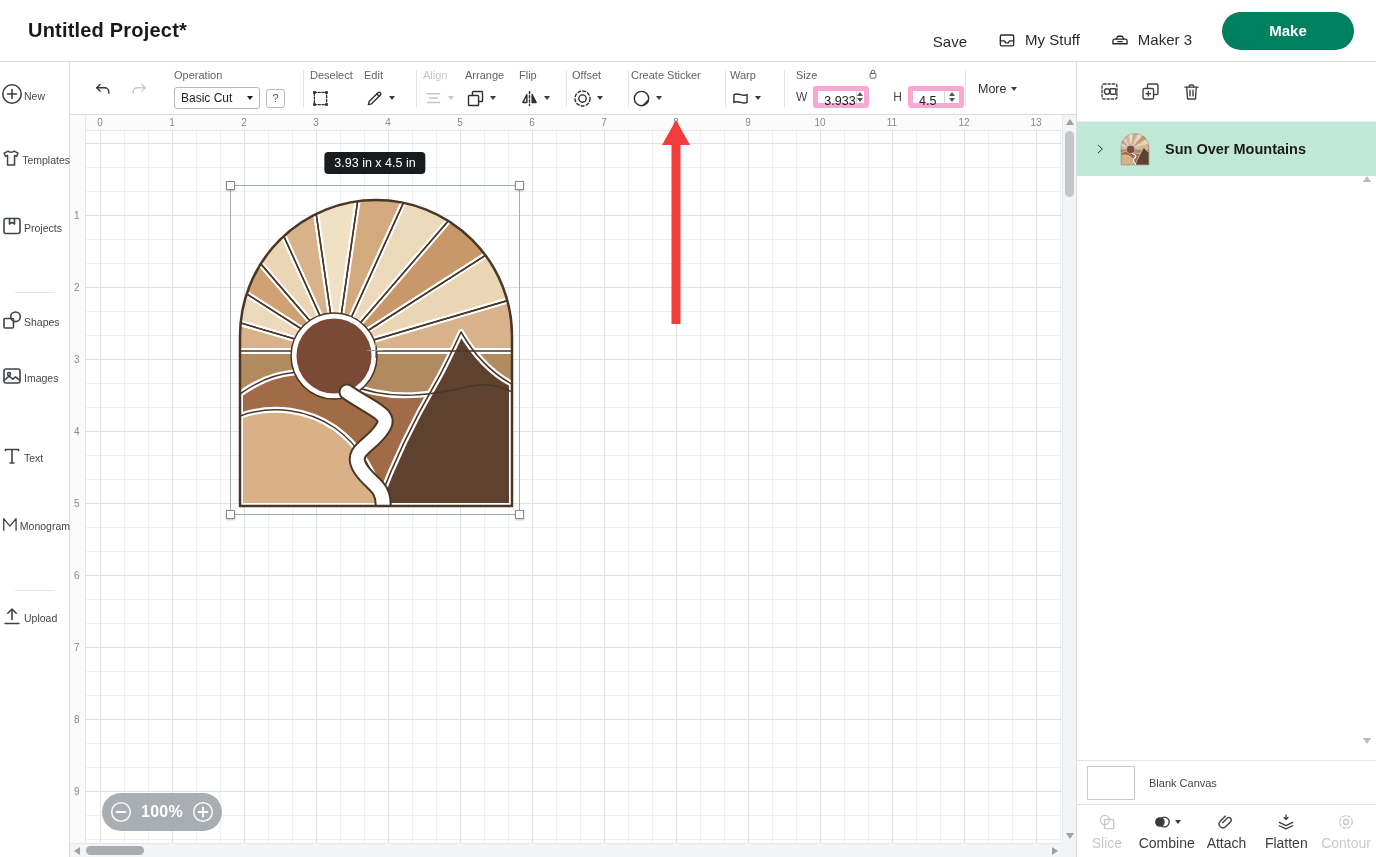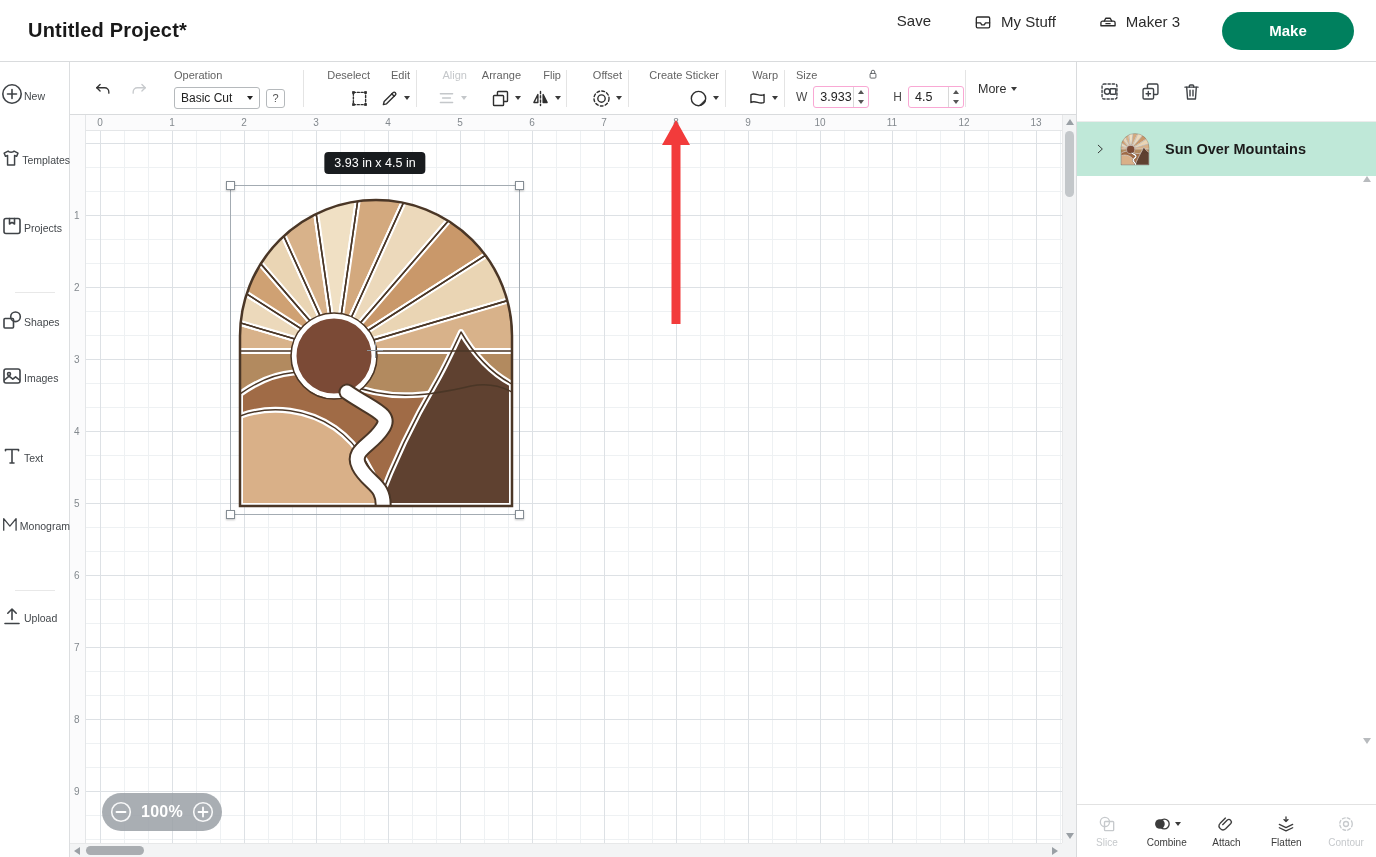--- a/index.html
+++ b/index.html
@@ -6,55 +6,55 @@
   html,body{width:1376px;height:857px;overflow:hidden;font-family:"Liberation Sans","DejaVu Sans",sans-serif;background:#fff;color:#222}
   #app{position:relative;width:1376px;height:857px;background:#a21caf}
   svg.ic{fill:none;stroke:currentColor;stroke-width:1.6;stroke-linecap:round;stroke-linejoin:round;display:block}
   .caret{width:0;height:0;border-left:4px solid transparent;border-right:4px solid transparent;border-top:5px solid #3a3a3a}
   .caret.sm{border-left-width:3.5px;border-right-width:3.5px;border-top-width:4.5px}
   .caret.gray{border-top-color:#c4c7ca}
 
   
   #header{position:absolute;left:0;top:0;width:1376px;height:62px;background:#fff;border-bottom:1px solid #d9dbdd;display:flex;align-items:center;z-index:30}
   #title{margin-left:28px;font-size:20px;font-weight:700;color:#191919;letter-spacing:.2px}
-  #header-right{margin-left:auto;display:flex;align-items:flex-start;gap:42px;margin-right:22px}
+  #header-right{margin-left:auto;display:flex;align-items:flex-end;gap:30px;margin-right:22px}
   .hitem{display:flex;align-items:center;gap:8px;font-size:15px;color:#2b2b2b;cursor:pointer}
   .hitem svg{width:20px;height:20px;color:#2b2b2b}
   #make-btn{width:132px;height:38px;border-radius:20px;background:#00805e;color:#fff;font-size:15px;font-weight:700;display:flex;align-items:center;justify-content:center;cursor:pointer}
 
   
   #sidebar{position:absolute;left:0;top:62px;width:70px;height:795px;background:#fff;border-right:1px solid #dcdee0;z-index:20}
   .side-item{position:absolute;left:0;width:70px;display:flex;flex-direction:row;align-items:center;cursor:pointer;color:#3f4347}
   .side-item svg{width:24px;height:24px}
   .side-item .slabel{font-size:10.5px;margin-top:4px;color:#43474b}
   .sdiv{position:absolute;left:15px;width:40px;height:1px;background:#e8e8e8}
 
   
   #toolbar{position:absolute;left:70px;top:62px;width:1006px;height:53px;background:#fff;border-bottom:1px solid #d9dbdd;z-index:20}
   .tbtn{position:absolute;top:14px;width:26px;height:26px;display:flex;align-items:center;justify-content:center;cursor:pointer;color:#333}
   .tbtn.disabled{color:#c7cacd;cursor:default}
   .tbtn svg{width:20px;height:20px}
   .tdiv{position:absolute;top:8px;height:37px;width:1px;background:#e4e4e4}
-  .tg{position:absolute;top:7px;display:flex;flex-direction:column;align-items:flex-end}
+  .tg{position:absolute;top:7px;display:flex;flex-direction:column;align-items:flex-start}
   .tg .tl{font-size:11px;color:#636363;line-height:12px;margin-bottom:5px;white-space:nowrap}
   .tg.disabled .tl{color:#c4c7ca}
   .tg .tc{display:flex;align-items:center;gap:4px;height:24px;cursor:pointer}
   .tg .tc svg{width:21px;height:21px;color:#2f2f2f}
   .tg.disabled .tc svg{color:#c4c7ca}
   .op-select{display:flex;align-items:center;justify-content:space-between;width:86px;height:22px;border:1px solid #b5b9bc;border-radius:3px;padding:0 6px;font-size:12px;color:#222;background:#fff;cursor:pointer}
   .op-select .caret{border-top-color:#222;border-left-width:3.5px;border-right-width:3.5px;border-top-width:4.5px}
   .help-btn{width:19px;height:19px;border:1px solid #b5b9bc;border-radius:3px;font-size:11px;color:#555;display:flex;align-items:center;justify-content:center;margin-left:6px;cursor:pointer}
   #tg-size{left:726px;align-items:flex-start}
   #size-top{display:flex;width:100%;position:relative;height:13px;margin-bottom:4px}
   #size-top .tl{margin-bottom:0}
   #lock-wrap{position:absolute;left:70px;top:-2px;color:#5a5e62}
   #lock-wrap svg{width:14px;height:14px}
   .size-row{display:flex;align-items:center;gap:5px}
   .dim-label{font-size:12px;color:#4a4a4a;margin-right:1px}
-  .stepper{display:flex;width:56px;height:22px;border:1px solid #f9a8d4;border-radius:3px;background:#fff}
+  .stepper{display:flex;width:56px;height:22px;border:5px solid #f9a8d4;border-radius:3px;background:#fff}
   .stepper .val{flex:1;font-size:12.5px;padding-top:3px;padding-left:6px;color:#222}
   .stepper .arrows{width:15px;border-left:1px solid #d8d8d8;display:flex;flex-direction:column;cursor:pointer}
   .sarr{flex:1;display:flex;align-items:center;justify-content:center}
   .sarr .up{width:0;height:0;border-left:3px solid transparent;border-right:3px solid transparent;border-bottom:4px solid #555}
   .sarr .down{width:0;height:0;border-left:3px solid transparent;border-right:3px solid transparent;border-top:4px solid #555}
   #more-btn{position:absolute;left:908px;top:0;height:53px;display:flex;align-items:center;gap:5px;font-size:12.5px;color:#2e2e2e;cursor:pointer}
   #size-gap{width:14px}
 
   
   #canvas{position:absolute;left:70px;top:115px;width:1006px;height:742px;background:#fff;overflow:hidden}
@@ -108,21 +108,21 @@
   .ptri{position:absolute;width:0;height:0;border-left:4px solid transparent;border-right:4px solid transparent}
   #pscroll-up{right:5px;top:114px;border-bottom:6px solid #b8bbbe}
   #pscroll-down{right:5px;top:676px;border-top:6px solid #b8bbbe}
   #blank-row{position:absolute;left:0;top:698px;width:100%;height:44px;border-top:1px solid #e6e6e6;display:flex;align-items:center;background:#fff}
   #blank-swatch{width:48px;height:34px;margin-left:10px;background:#fff;border:1px solid #c9c9c9;cursor:pointer}
   #blank-label{margin-left:14px;font-size:11px;color:#464646}
   #ractions{position:absolute;left:0;top:742px;width:100%;height:53px;border-top:1px solid #e2e2e2;display:flex;background:#fff}
   .bact{flex:1;display:flex;flex-direction:column;align-items:center;justify-content:center;gap:3px;color:#3c3c3c;cursor:pointer}
   .bact svg{width:20px;height:20px}
   .bact .brow{display:flex;align-items:center;gap:3px}
-  .bact-label{font-size:10px}
+  .bact-label{font-size:14px}
   .bact.disabled{color:#c6c9cc;cursor:default}
   .hidden-defs{position:absolute;width:0;height:0;overflow:hidden}
 </style>
 </head>
 <body>
 
 <svg class="hidden-defs" aria-hidden="true">
   <defs>
     <clipPath id="aw-clip">
         <path d="M9 320 L9 150 A136 136 0 0 1 281 150 L281 320 Z"></path>
@@ -559,20 +559,24 @@
         <svg width="30" height="34" viewBox="0 0 290 330">
             <use href="#aw-art" width="290" height="330"></use>
           </svg>
       </div>
       <span id="layer-name">Sun Over Mountains</span>
     </div>
 
     <i class="ptri" id="pscroll-up"></i>
     <i class="ptri" id="pscroll-down"></i>
 
+    <div id="blank-row">
+      <div id="blank-swatch"></div>
+      <span id="blank-label">Blank Canvas</span>
+    </div>
 
     <div id="ractions">
       <div class="bact disabled">
         <svg class="ic" viewBox="0 0 24 24">
             <circle cx="9.5" cy="9.5" r="5.5"></circle>
             <rect x="9" y="9" width="11" height="11" rx="1"></rect>
           </svg>
         <span class="bact-label">Slice</span>
       </div>
       <div class="bact">

